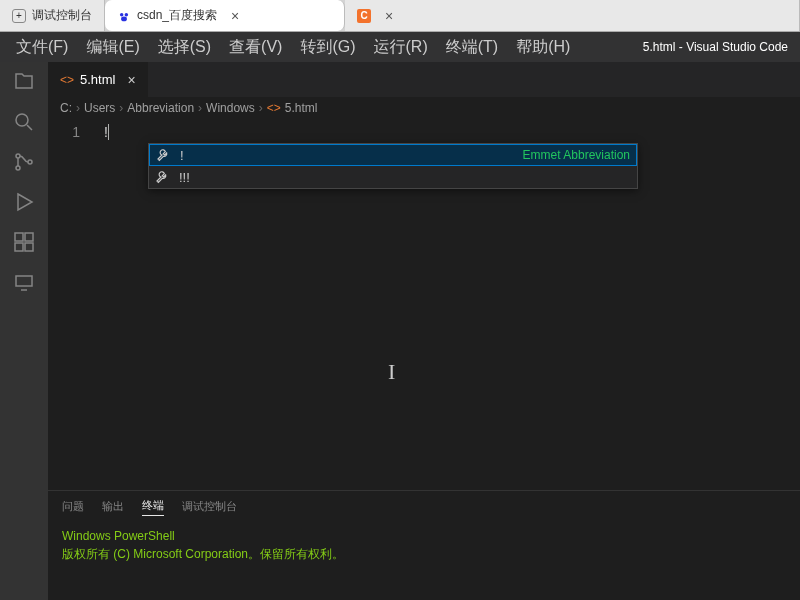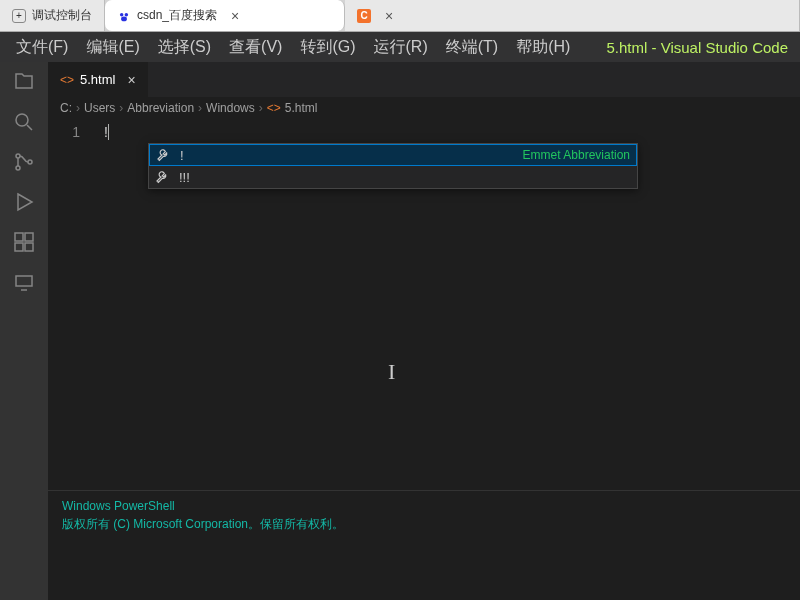--- a/index.html
+++ b/index.html
@@ -10,21 +10,21 @@
 .browser-tab.active { background: #fff; border-radius: 7px; }
 .browser-tab .tab-icon { width: 14px; height: 14px; display: inline-flex; align-items: center; justify-content: center; }
 .browser-tab .close-x { margin-left: 8px; cursor: pointer; font-size: 14px; color: #555; }
 .new-tab-icon { width: 16px; height: 16px; border: 1px solid #888; border-radius: 3px; display: inline-flex; align-items: center; justify-content: center; font-size: 10px; }
 .orange-c { width: 14px; height: 14px; background: #f3722c; color: #fff; border-radius: 2px; display: inline-flex; align-items: center; justify-content: center; font-size: 10px; font-weight: bold; }
 
 .vscode-window { position: absolute; top: 32px; left: 0; right: 0; bottom: 0; background: #1e1e1e; display: flex; flex-direction: column; }
 .title-bar { height: 30px; background: #323233; display: flex; align-items: center; color: #ccc; font-size: 12px; }
 .menu-bar { display: flex; gap: 2px; padding-left: 8px; }
 .menu-item { padding: 4px 8px; cursor: pointer; color: #ccc; font-size: 16px; }
-.title-text { margin-left: auto; padding-right: 12px; color: #bef264; font-size: 15px; }
+.title-text { margin-left: auto; padding-right: 12px; color: #ffffff; font-size: 12px; }
 
 .main-area { flex: 1; display: flex; overflow: hidden; }
 .activity-bar { width: 48px; background: #333333; display: flex; flex-direction: column; align-items: center; padding-top: 8px; gap: 16px; }
 .activity-icon { width: 24px; height: 24px; color: #858585; cursor: pointer; display: flex; align-items: center; justify-content: center; }
 
 .editor-area { flex: 1; display: flex; flex-direction: column; background: #1e1e1e; position: relative; }
 .tabs-row { height: 35px; background: #252526; display: flex; align-items: center; }
 .editor-tab { height: 100%; padding: 0 12px; display: flex; align-items: center; gap: 6px; background: #1e1e1e; color: #fff; font-size: 13px; border-right: 1px solid #252526; }
 .editor-tab .file-icon { color: #e37933; font-size: 12px; }
 .editor-tab .tab-close { margin-left: 6px; color: #ccc; cursor: pointer; font-size: 14px; }
@@ -46,21 +46,21 @@
 .suggest-icon { width: 16px; color: #999; display: inline-flex; justify-content: center; }
 .suggest-label { flex: 0 0 auto; }
 .suggest-detail { margin-left: auto; color: #22c55e; font-size: 12px; }
 
 .text-cursor-center { position: absolute; left: 340px; top: 240px; font-family: serif; font-size: 22px; color: #ccc; }
 
 .panel { height: 110px; background: #1e1e1e; border-top: 1px solid #333; display: flex; flex-direction: column; }
 .panel-tabs { height: 30px; display: flex; align-items: center; gap: 18px; padding-left: 14px; font-size: 11px; color: #888; }
 .panel-tab { cursor: pointer; padding: 2px 0; }
 .panel-tab.active { color: #e7e7e7; border-bottom: 1px solid #e7e7e7; }
-.panel-body { flex: 1; padding: 6px 14px; font-family: Consolas, monospace; font-size: 12px; color: #14b8a6; line-height: 18px; overflow: hidden; }
+.panel-body { flex: 1; padding: 6px 14px; font-family: Consolas, monospace; font-size: 12px; color: #84cc16; line-height: 18px; overflow: hidden; }
 
 svg { width: 100%; height: 100%; }
 </style>
 </head>
 <body>
 
 <div class="browser-tabs">
   <div class="browser-tab">
     <span class="tab-icon new-tab-icon">+</span>
     <span>调试控制台</span>
@@ -189,20 +189,26 @@
                 </svg>
             </span>
             <span class="suggest-label">!!!</span>
           </div>
         </div>
 
         <div class="text-cursor-center">I</div>
       </div>
 
       <div class="panel">
+        <div class="panel-tabs">
+          <span class="panel-tab">问题</span>
+          <span class="panel-tab">输出</span>
+          <span class="panel-tab active">终端</span>
+          <span class="panel-tab">调试控制台</span>
+        </div>
         <div class="panel-body">
           <div>Windows PowerShell</div>
           <div>版权所有 (C) Microsoft Corporation。保留所有权利。</div>
         </div>
       </div>
 
     </div>
   </div>
 </div>
 

